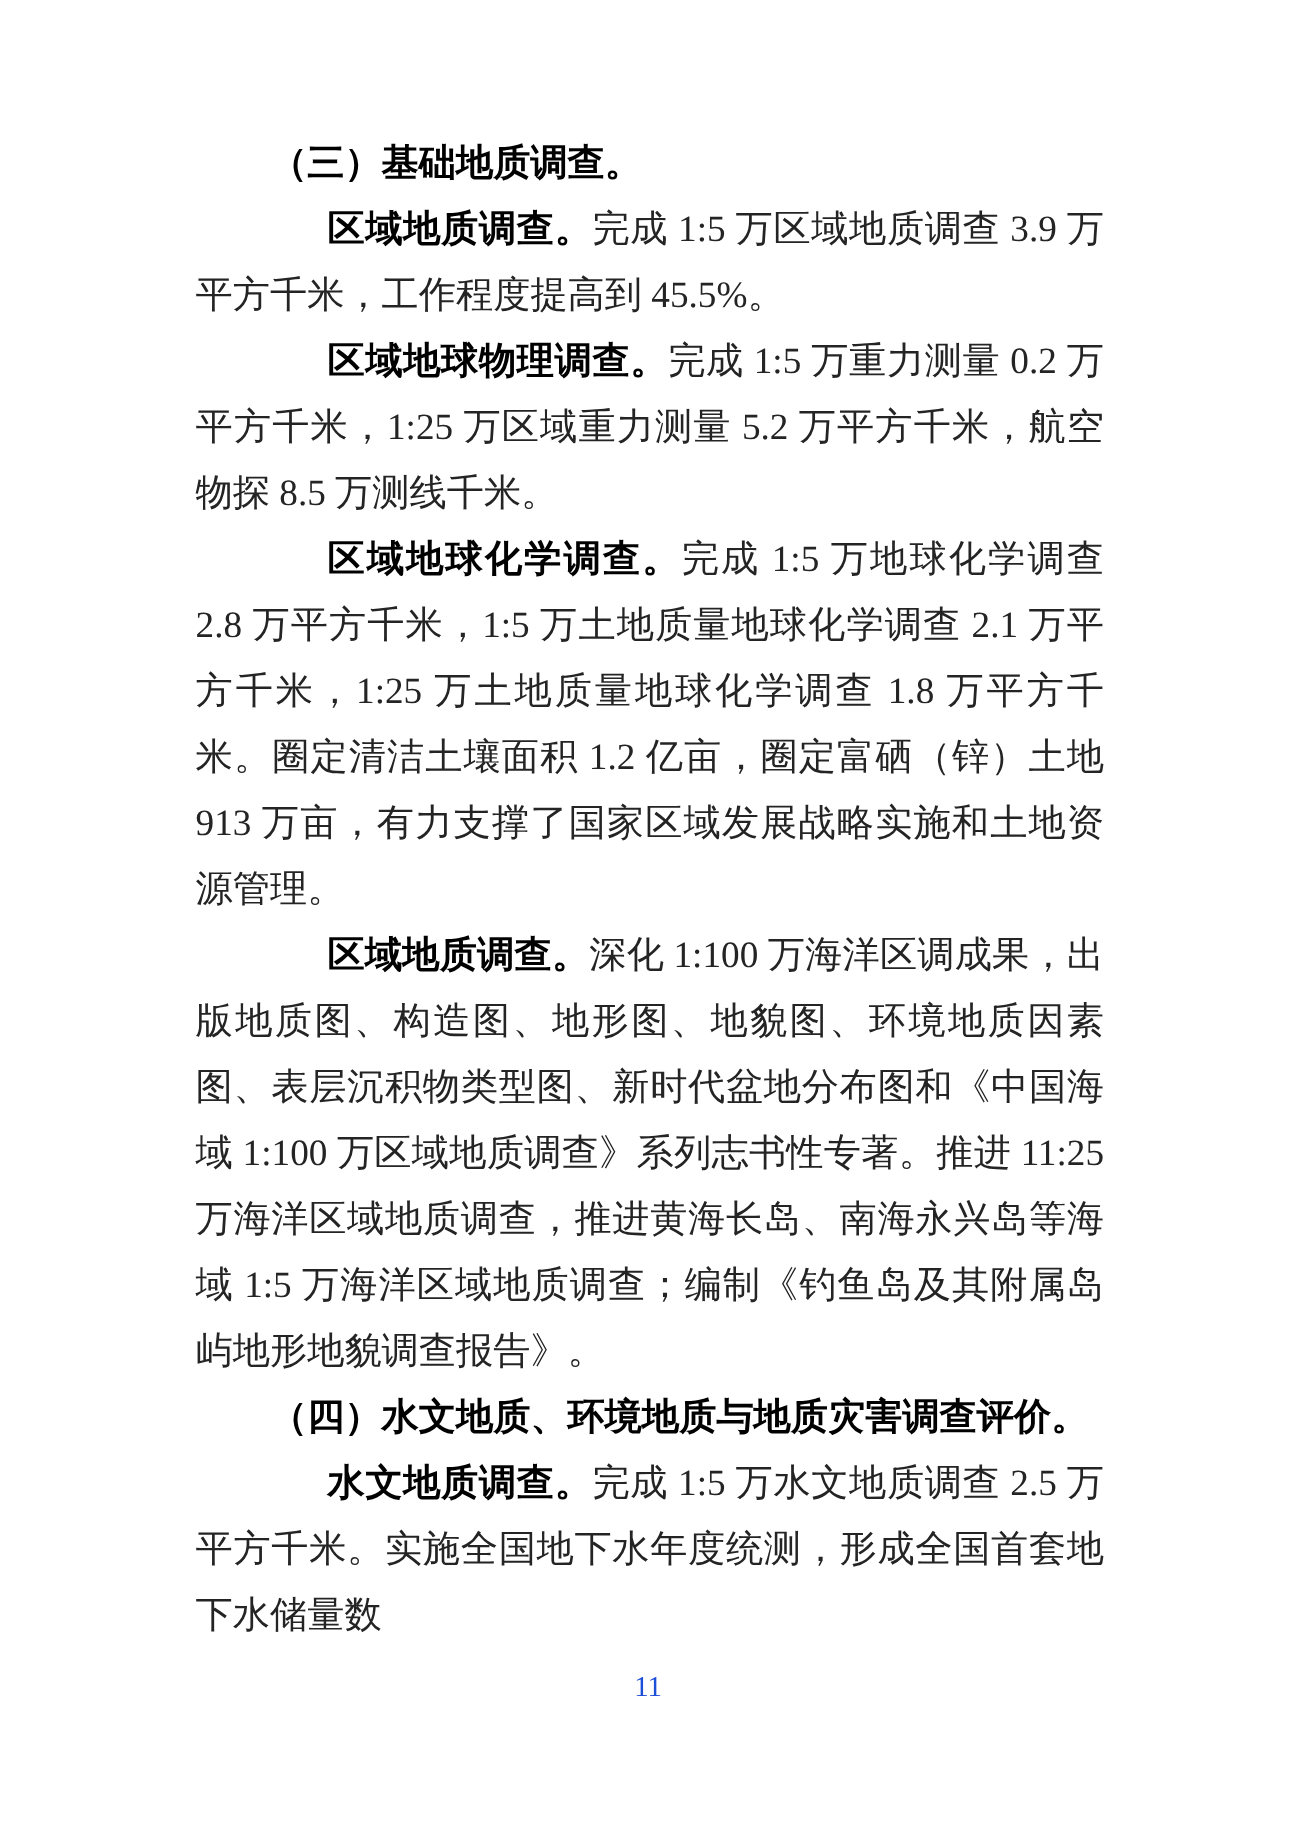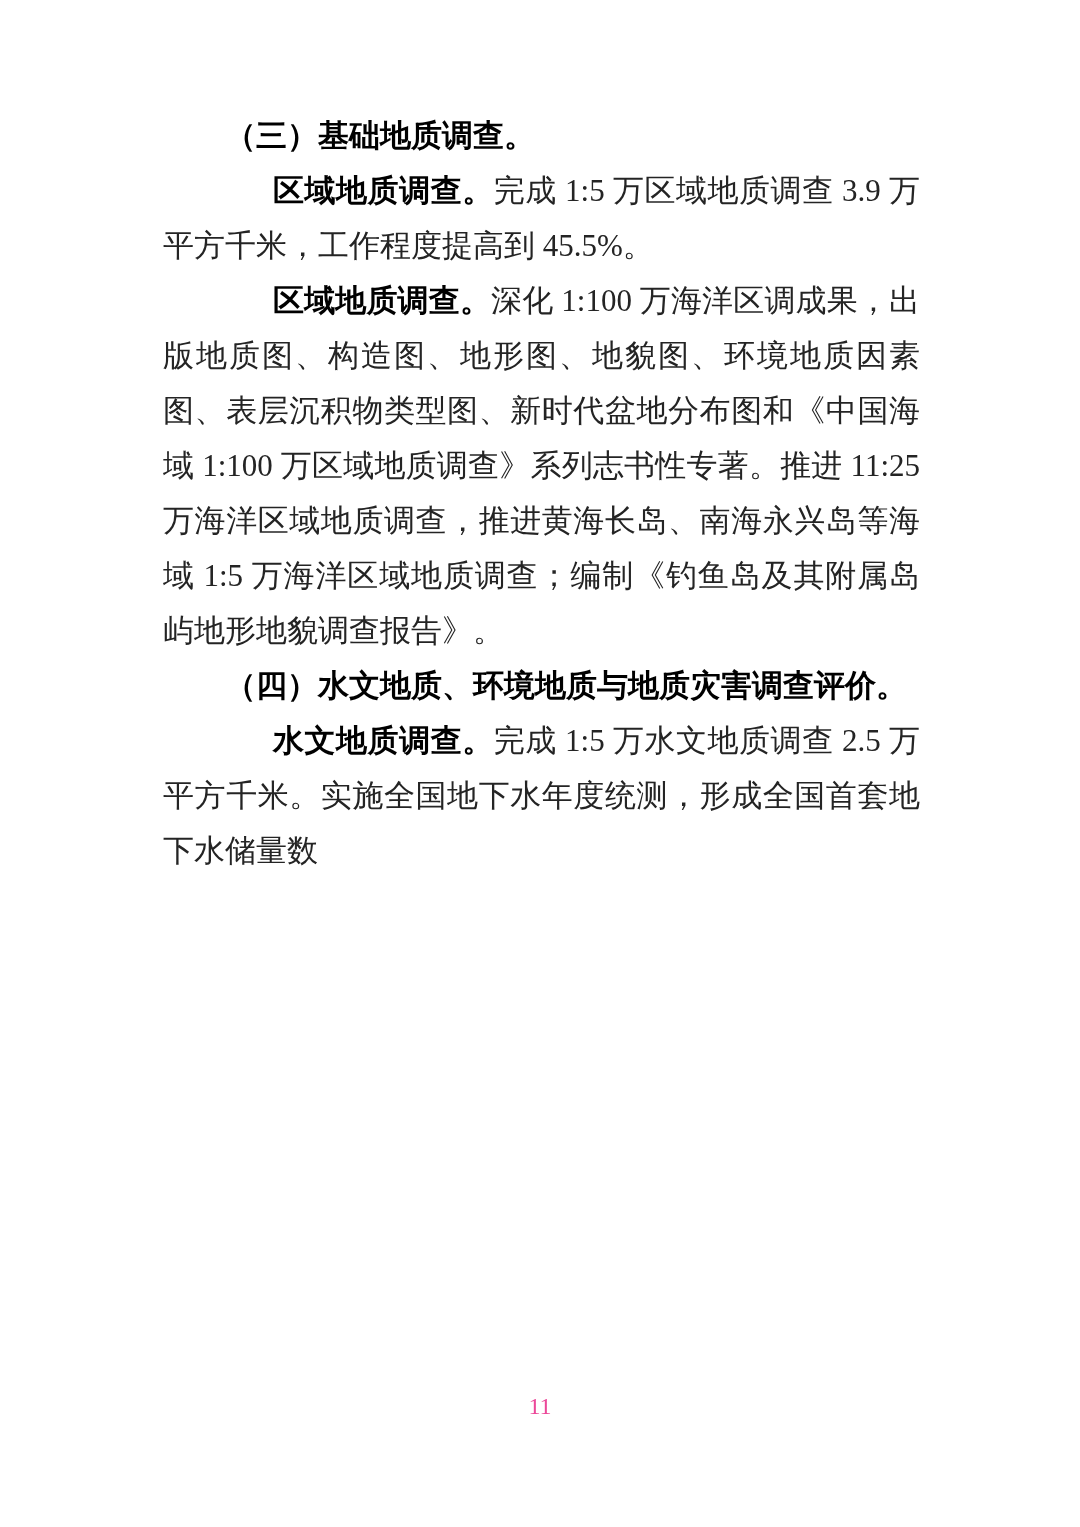--- a/index.html
+++ b/index.html
@@ -47,34 +47,36 @@
     margin-left: 48px;
   }
   .page-number {
     position: absolute;
     left: 0;
     top: 1392px;
     width: 1080px;
     text-align: center;
     font-size: 24px;
     line-height: 28px;
-    color: #ec4899;
+    color: #1d4ed8;
   }
 </style>
 </head>
 <body>
 
 <div class="page">
   <div class="content">
 
     <p class="par heading">（三）基础地质调查。</p>
 
     <p class="par"><span class="lead">区域地质调查。</span><span>完成 1:5 万区域地质调查 3.9 万平方千米，工作程度提高到 45.5%。</span></p>
 
+    <p class="par"><span class="lead">区域地球物理调查。</span><span>完成 1:5 万重力测量 0.2 万平方千米，1:25 万区域重力测量 5.2 万平方千米，航空物探 8.5 万测线千米。</span></p>
 
+    <p class="par"><span class="lead">区域地球化学调查。</span><span>完成 1:5 万地球化学调查 2.8 万平方千米，1:5 万土地质量地球化学调查 2.1 万平方千米，1:25 万土地质量地球化学调查 1.8 万平方千米。圈定清洁土壤面积 1.2 亿亩，圈定富硒（锌）土地 913 万亩，有力支撑了国家区域发展战略实施和土地资源管理。</span></p>
 
 
     <p class="par"><span class="lead">区域地质调查。</span><span>深化 1:100 万海洋区调成果，出版地质图、构造图、地形图、地貌图、环境地质因素图、表层沉积物类型图、新时代盆地分布图和《中国海域 1:100 万区域地质调查》系列志书性专著。推进 11:25 万海洋区域地质调查，推进黄海长岛、南海永兴岛等海域 1:5 万海洋区域地质调查；编制《钓鱼岛及其附属岛屿地形地貌调查报告》。</span></p>
 
     <p class="par heading">（四）水文地质、环境地质与地质灾害调查评价。</p>
 
     <p class="par"><span class="lead">水文地质调查。</span><span>完成 1:5 万水文地质调查 2.5 万平方千米。实施全国地下水年度统测，形成全国首套地下水储量数</span></p>
 
   </div>
 

